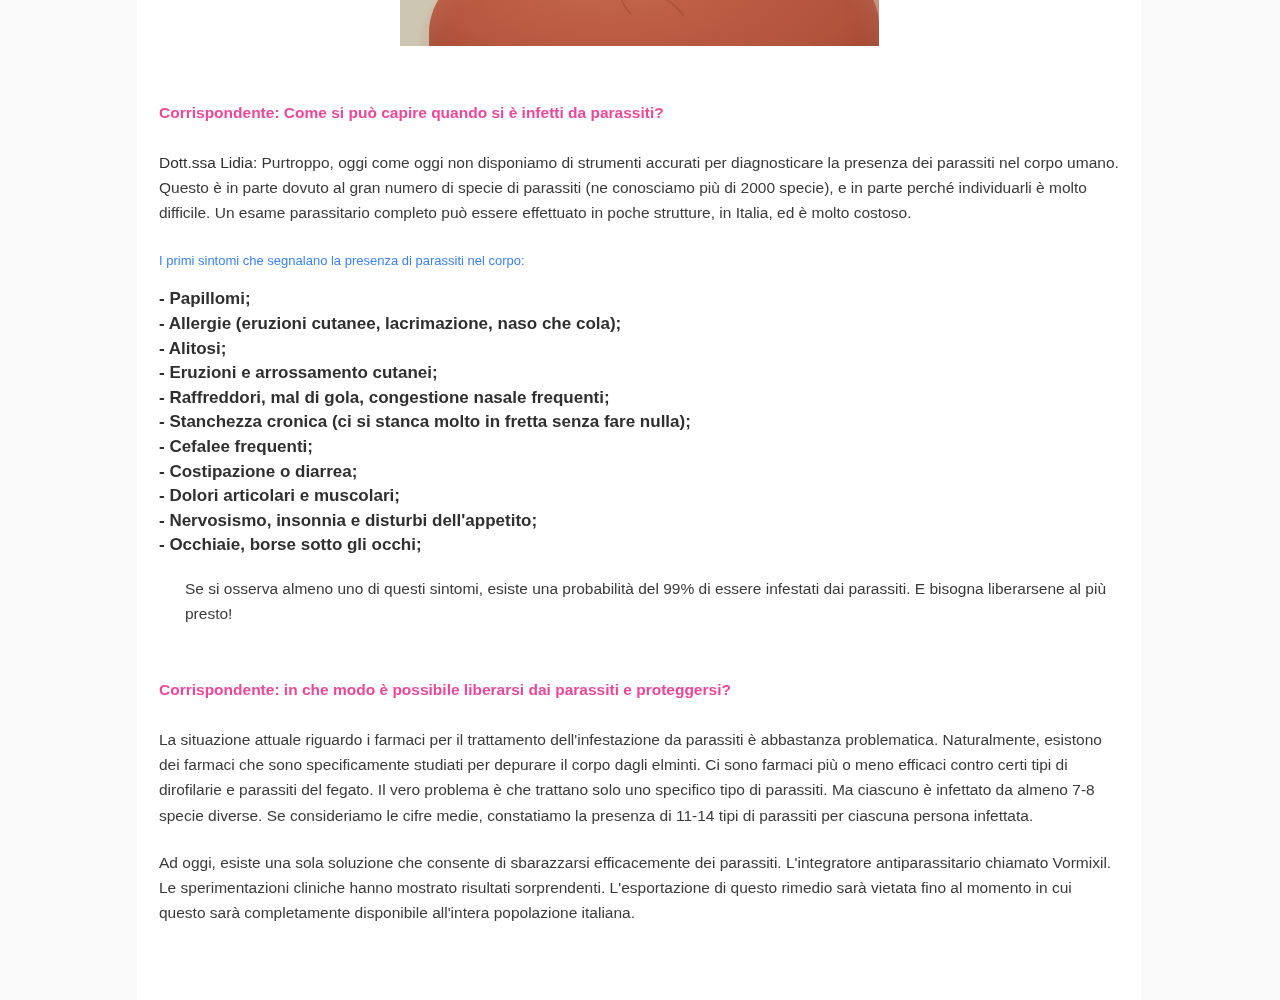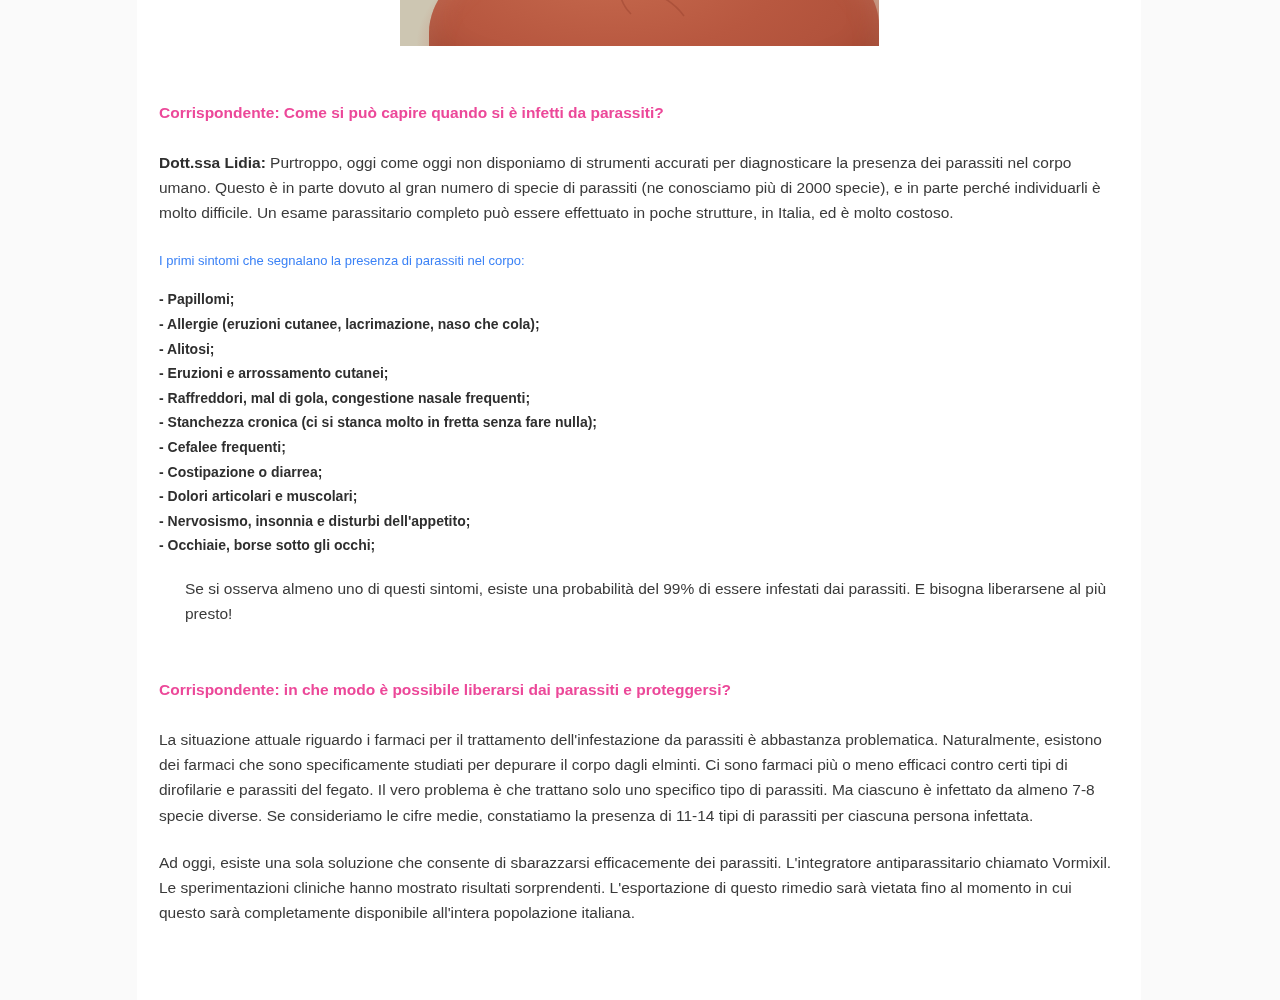--- a/index.html
+++ b/index.html
@@ -91,37 +91,37 @@
     margin: 0;
   }
   .para {
     font-size: 15.5px;
     font-weight: normal;
     line-height: 1.62;
     color: #3a3a3a;
     margin: 0;
   }
   .para .lead-name {
-    font-weight: bold;
+    font-weight: normal;
     color: #2f2f2f;
   }
   .sym-heading {
     font-size: 13px;
     font-weight: normal;
     line-height: 1.55;
     color: #3b82f6;
     margin: 0;
   }
   .symptom-list {
     list-style: none;
     margin: 0;
     padding: 0;
   }
   .symptom-list li {
-    font-size: 14px;
+    font-size: 17px;
     font-weight: bold;
     line-height: 24.6px;
     color: #2f2f2f;
     white-space: nowrap;
   }
 
   
   .blk-q1      { margin-top: 55px; }
   .blk-answer1 { margin-top: 25px; }
   .blk-symhead { margin-top: 26px; }

